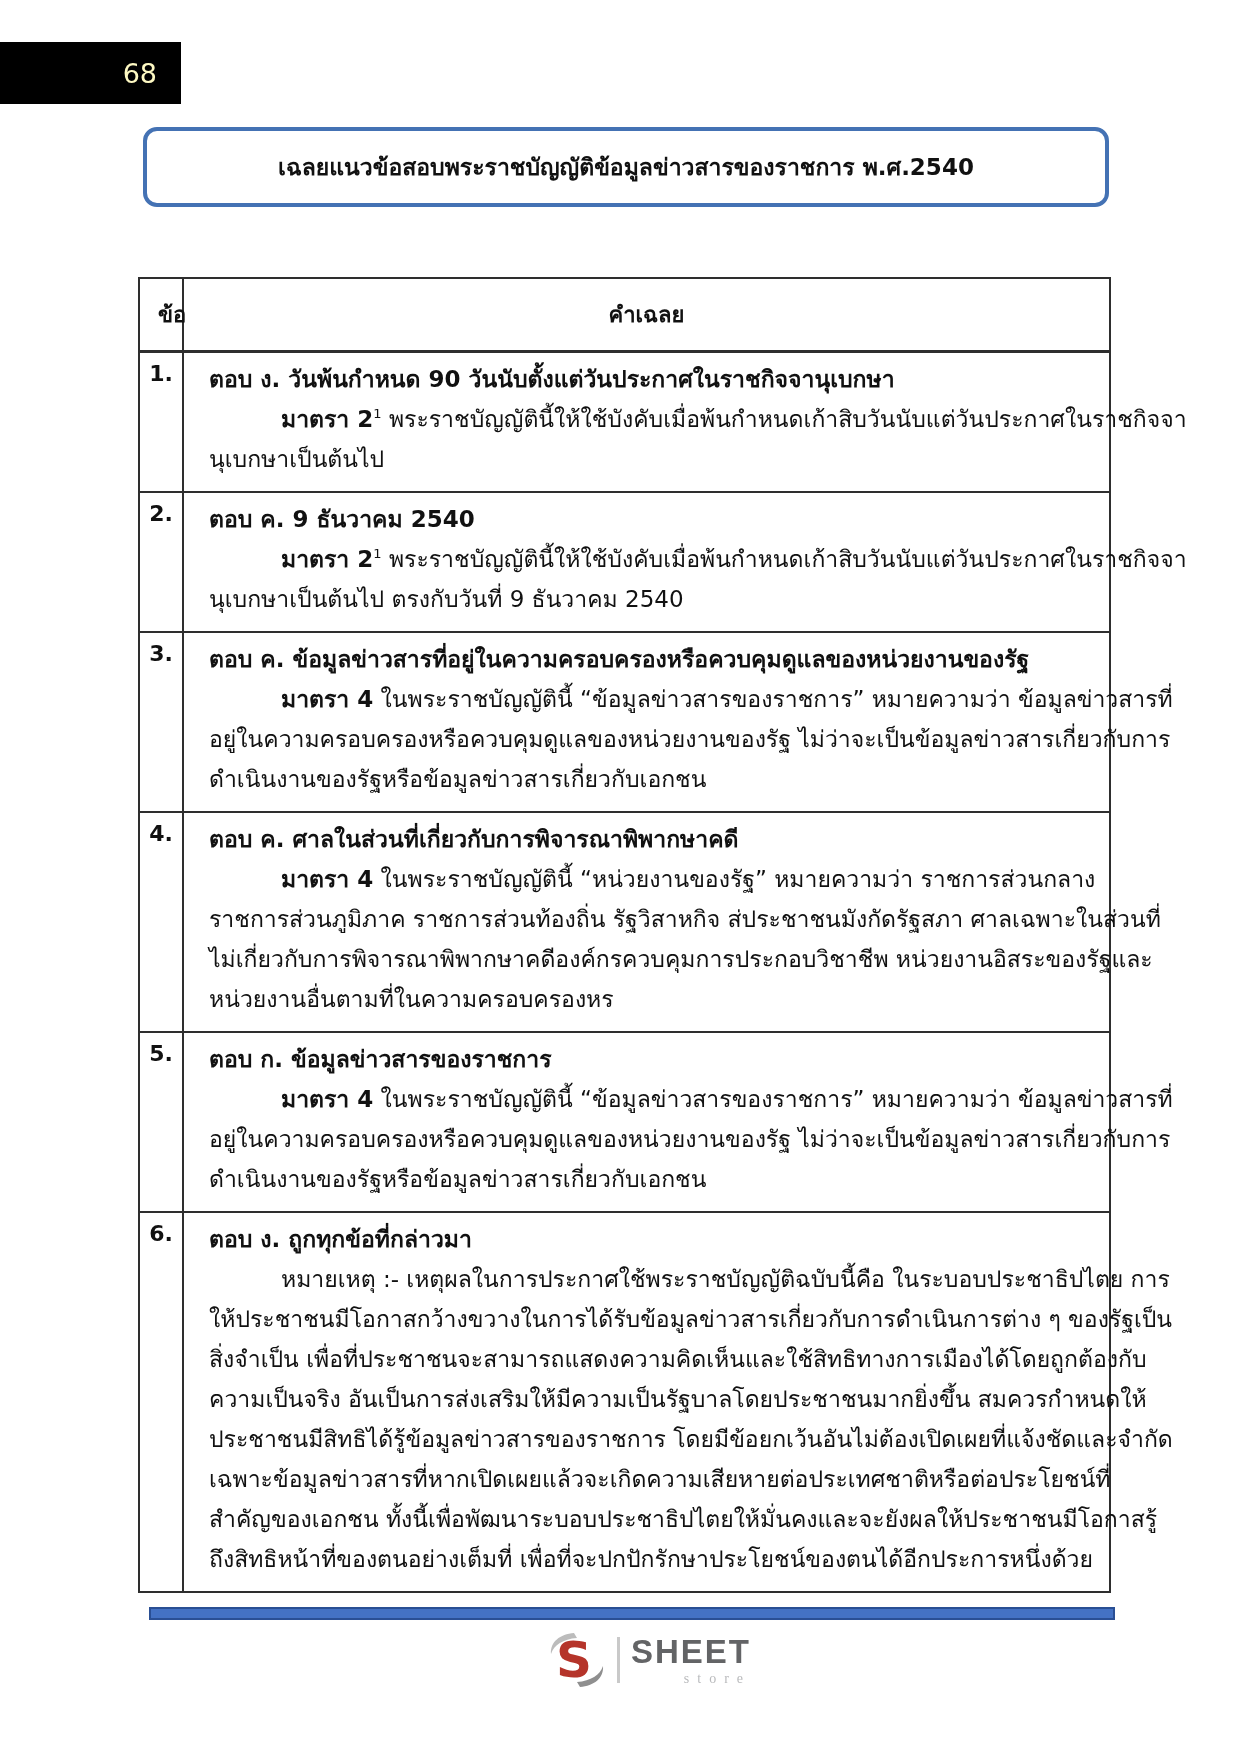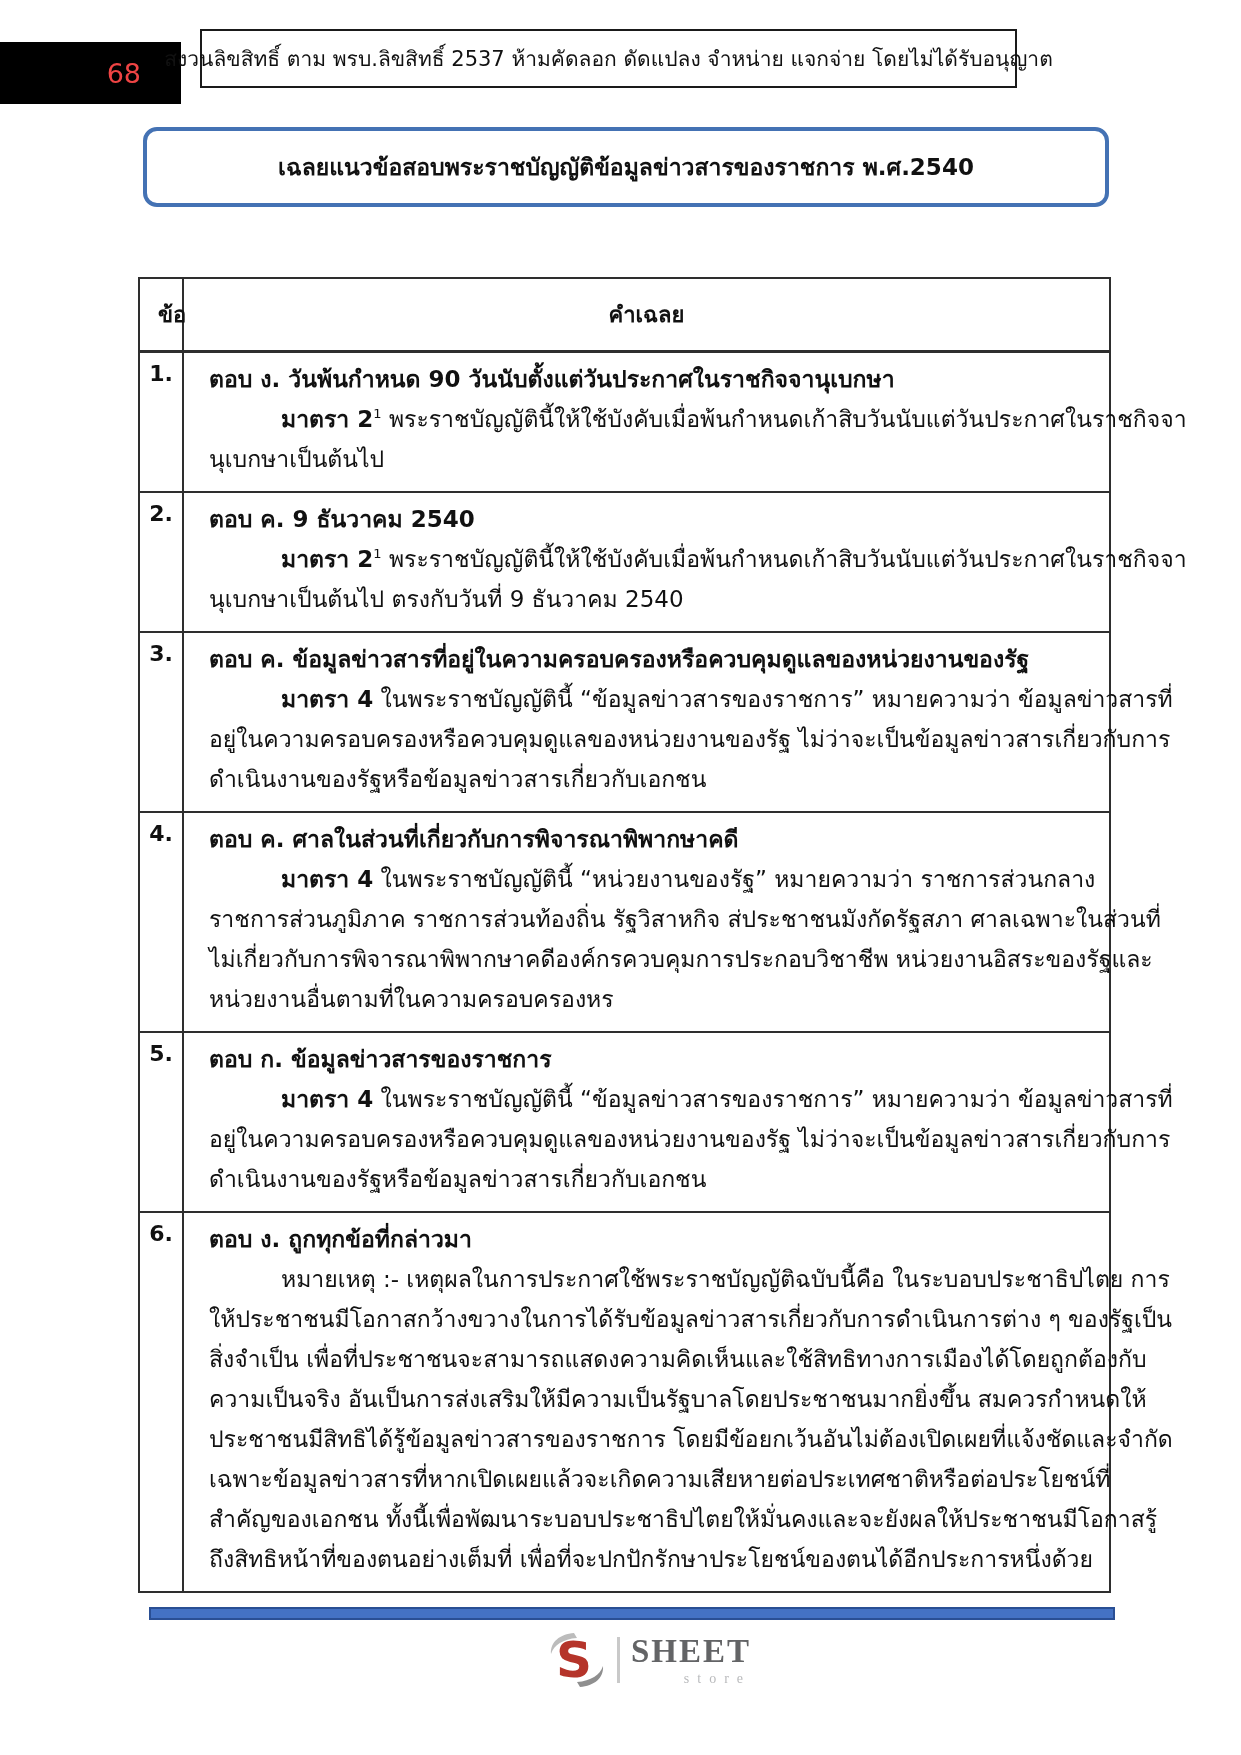--- a/index.html
+++ b/index.html
@@ -3,22 +3,22 @@
 <meta charset="utf-8">
 <style>
   html,body{margin:0;padding:0;background:#e8e8e8;}
   .page{
     position:relative;width:1241px;height:1755px;margin:0 auto;background:#ffffff;
     font-family:"DejaVu Sans","Liberation Sans",sans-serif;color:#111;overflow:hidden;
   }
   
   .pagenum-box{
     position:absolute;left:0;top:42px;width:181px;height:62px;background:#000;
-    color:#ef4444;display:flex;align-items:center;justify-content:flex-end;
-    padding-right:40px;box-sizing:border-box;font-size:27px;
+    color:#fef9c3;display:flex;align-items:center;justify-content:flex-end;
+    padding-right:24px;box-sizing:border-box;font-size:27px;
   }
   
   .copyright-box{
     position:absolute;left:200px;top:29px;width:817px;height:59px;
     border:2px solid #1a1a1a;box-sizing:border-box;
     display:flex;align-items:center;justify-content:center;
     font-size:21px;white-space:nowrap;
   }
   
   .title-box{
@@ -54,40 +54,37 @@
     position:absolute;left:149px;top:1607px;width:966px;height:13px;
     background:#4472C4;border:2px solid #2a4f94;box-sizing:border-box;
   }
   .logo{
     position:absolute;left:548px;top:1632px;display:flex;align-items:center;gap:11px;
   }
   .logo-icon{width:58px;height:56px;flex:0 0 auto;}
   .logo-divider{width:3px;height:46px;background:#c9c9c9;}
   .logo-text{display:flex;flex-direction:column;line-height:1;}
   .logo-name{
-    font-family:Liberation Serif, serif;font-weight:bold;font-size:33px;
+    font-family:Liberation Sans, sans-serif;font-weight:bold;font-size:33px;
     color:#636466;letter-spacing:2px;
   }
   .logo-sub{
     font-family:Liberation Serif, serif;font-size:14px;color:#b9babc;
     letter-spacing:8px;margin-top:4px;padding-left:3px;text-align:right;
   }
 </style>
 </head>
 <body>
 
 <div class="page">
 
   <div class="pagenum-box">
     <span>68</span>
   </div>
 
-  <div class="copyright-box">
-    <span>สงวนลิขสิทธิ์ ตาม พรบ.ลิขสิทธิ์ 2537 ห้ามคัดลอก ดัดแปลง จำหน่าย แจกจ่าย โดยไม่ได้รับอนุญาต</span>
-  </div>
 
   <div class="title-box">
     <span>เฉลยแนวข้อสอบพระราชบัญญัติข้อมูลข่าวสารของราชการ พ.ศ.2540</span>
   </div>
 
   <table class="answer-table">
     <thead>
       <tr>
         <th class="no-col">ข้อ</th>
         <th>คำเฉลย</th>

